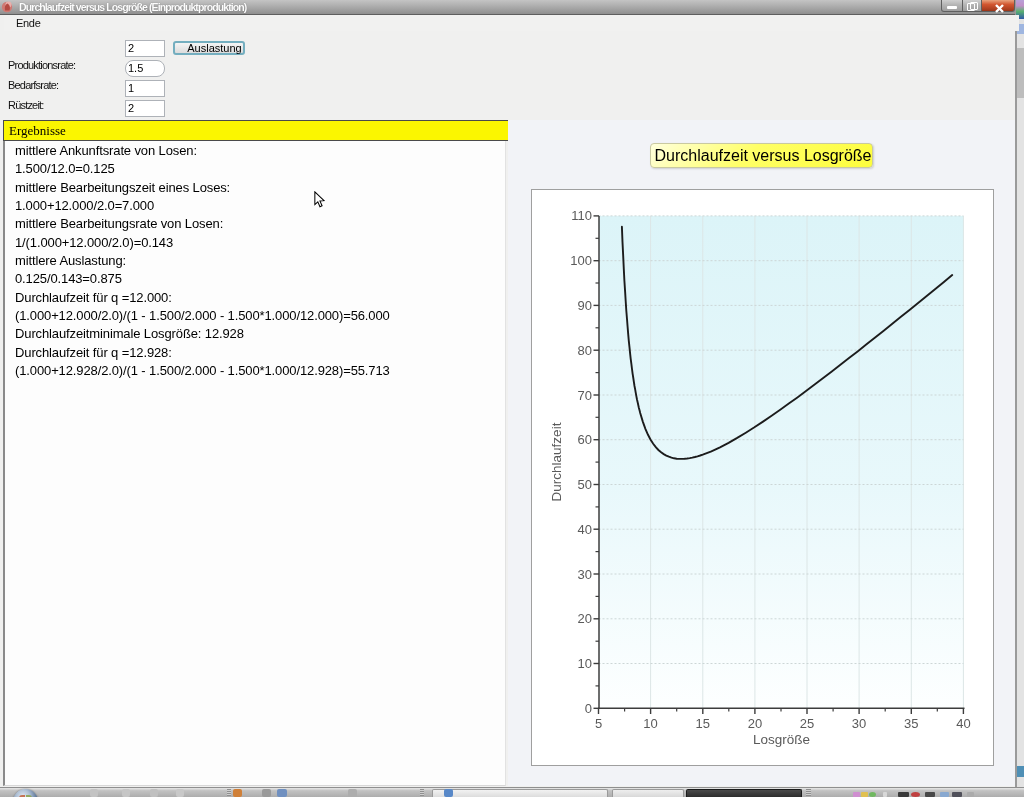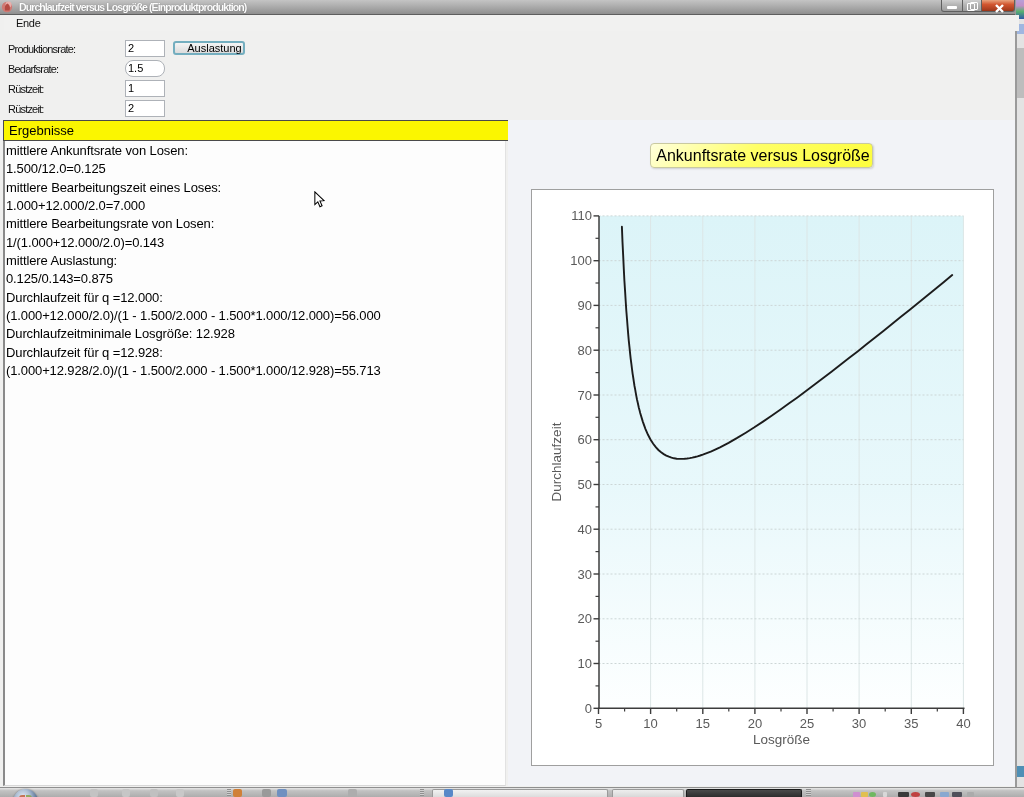--- a/index.html
+++ b/index.html
@@ -7,26 +7,26 @@
 #win{position:absolute;left:0;top:0;width:1015px;height:787px;background:#f0f0ef;}
 #titlebar{position:absolute;left:0;top:0;width:1015px;height:14px;background:linear-gradient(#c4c4c4,#aaaaaa 50%,#8f8f8f);border-bottom:1px solid #5e5e5e;}
 #titleicon{position:absolute;left:1px;top:0;width:13px;height:13px;}
 #title{position:absolute;left:19px;top:0px;font-size:10.5px;font-weight:bold;color:#fdfdfd;letter-spacing:-0.9px;line-height:14px;text-shadow:0 0 1px rgba(60,60,60,.6);}
 .wbtn{position:absolute;top:0;height:12px;border:1px solid #5f5f5f;border-top:none;box-sizing:border-box;}
 #btnmin{left:941px;width:22px;background:linear-gradient(#cfcfcf,#b4b4b4 45%,#9e9e9e);border-radius:0 0 0 3px;}
 #btnmax{left:962px;width:20px;background:linear-gradient(#cfcfcf,#b4b4b4 45%,#9e9e9e);}
 #btncls{left:981px;width:34px;background:linear-gradient(#e8a37e,#d25630 40%,#ab3f20 85%,#983518);border-radius:0 0 3px 0;}
 #menubar{position:absolute;left:4px;top:15px;width:1015px;height:16px;background:#f1f1f0;}
 #menubar span{position:absolute;left:12px;top:2px;font-size:11px;color:#111;letter-spacing:-0.3px;}
-.flabel{position:absolute;left:8px;font-size:11px;color:#111;letter-spacing:-0.8px;}
+.flabel{position:absolute;left:8px;font-size:11px;color:#111;letter-spacing:-0.8px;margin-top:16px;}
 .fbox{position:absolute;left:125px;width:36px;height:15px;background:#fff;border:1px solid #aeb2b8;font-size:11px;color:#000;padding:0 0 0 2px;line-height:15px;}
 #btncalc{position:absolute;left:173px;top:40.5px;width:72px;height:14px;background:linear-gradient(#f4f4f4,#e9e9e9 45%,#dcdcdc);border:2px solid #74aebf;border-radius:3px;box-sizing:border-box;text-align:center;text-indent:11px;font-size:11px;color:#000;line-height:10px;}
 #panel{position:absolute;left:3px;top:120px;width:503px;height:666px;background:#fdfdfd;border-left:2px solid #8a8a8a;border-right:1px solid #e2e2e2;border-bottom:1px solid #d8d8d8;box-sizing:border-box;}
-#phead{position:absolute;left:-2px;top:0;width:546px;height:21px;background:#fbf600;border:1.5px solid #4a4a4a;border-left-width:1px;box-sizing:border-box;font-size:13px;color:#000;padding:1.5px 0 0 5px;}
-#ptext{position:absolute;left:1px;top:22px;font-size:13px;color:#000;line-height:18.35px;letter-spacing:-0.12px;white-space:pre;}
+#phead{position:absolute;left:-2px;top:0;width:546px;height:21px;background:#fbf600;border:1.5px solid #4a4a4a;border-left-width:1px;box-sizing:border-box;font-size:13px;color:#000;padding:1.5px 0 0 5px;font-family:Liberation Serif, serif;}
+#ptext{position:absolute;left:10px;top:22px;font-size:13px;color:#000;line-height:18.35px;letter-spacing:-0.12px;white-space:pre;}
 #rpanel{position:absolute;left:508px;top:120px;width:507px;height:666px;background:#f2f3f7;}
 #badge{position:absolute;left:650px;top:143px;width:223px;height:25px;background:linear-gradient(135deg,#ffffdd,#ffff66 45%,#fdfd3d);border:1px solid #c9c9a0;border-radius:4px;box-sizing:border-box;text-align:center;text-indent:3px;font-size:16px;color:#000;line-height:23px;box-shadow:1px 1px 2px rgba(0,0,0,.15);}
 #chartbox{position:absolute;left:531px;top:189px;width:463px;height:577px;background:#fff;border:1px solid #9f9f9f;box-sizing:border-box;}
 #cursor{position:absolute;left:314px;top:191px;}
 #taskbar{position:absolute;left:0;top:787px;width:1024px;height:10px;background:linear-gradient(#e8e8e8,#c2c2c2 30%,#adadad);border-top:1px solid #8f8f8f;box-sizing:border-box;}
 .tbtn{position:absolute;top:789px;height:8px;border-radius:2px;}
 #orb{position:absolute;left:13px;top:789px;width:25px;height:25px;border-radius:50%;background:radial-gradient(circle at 40% 30%,#dfe8f2 0%,#aebfd4 30%,#5a7494 60%,#2c3e57 100%);overflow:hidden;box-shadow:0 0 2px rgba(0,0,0,.4);}
 #orb:before{content:"";position:absolute;left:6px;top:6px;width:6px;height:6px;background:#c05830;border-radius:50% 0 50% 50%;opacity:.8;}
 #orb:after{content:"";position:absolute;left:13px;top:6px;width:6px;height:6px;background:#88a040;border-radius:0 50% 50% 50%;opacity:.8;}
 .tray{position:absolute;top:792px;width:7px;height:5px;border-radius:1px;}
@@ -79,21 +79,21 @@
 1/(1.000+12.000/2.0)=0.143
 mittlere Auslastung:
 0.125/0.143=0.875
 Durchlaufzeit für q =12.000:
 (1.000+12.000/2.0)/(1 - 1.500/2.000 - 1.500*1.000/12.000)=56.000
 Durchlaufzeitminimale Losgröße: 12.928
 Durchlaufzeit für q =12.928:
 (1.000+12.928/2.0)/(1 - 1.500/2.000 - 1.500*1.000/12.928)=55.713</div>
 </div>
 <div id="rpanel"></div>
-<div id="badge">Ankunftsrate versus Losgröße</div>
+<div id="badge">Durchlaufzeit versus Losgröße</div>
 <div id="chartbox"></div>
 <svg id="chartsvg" width="484" height="590" viewBox="525 180 484 590" style="position:absolute;left:525px;top:180px">
 <defs>
         <linearGradient id="plotbg" x1="0" y1="0" x2="0" y2="1">
 <stop offset="0" stop-color="#dcf4f8"></stop>
           <stop offset="0.55" stop-color="#e8f8fb"></stop>
           <stop offset="1" stop-color="#fdffff"></stop>
         </linearGradient>
       </defs>
 <rect x="599" y="215.9" width="364.4" height="492.4" fill="url(#plotbg)"></rect>

